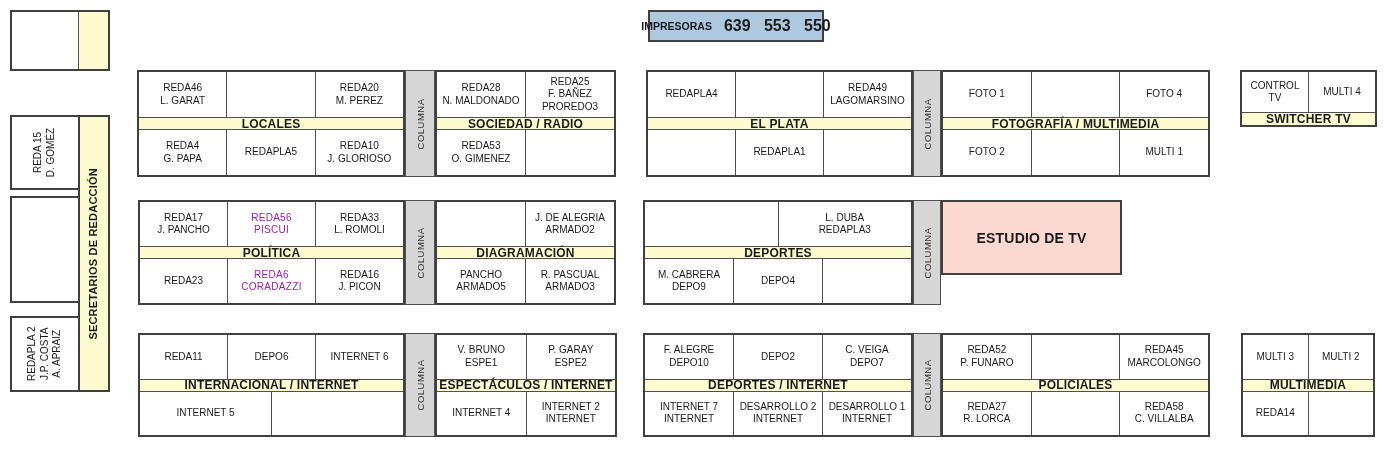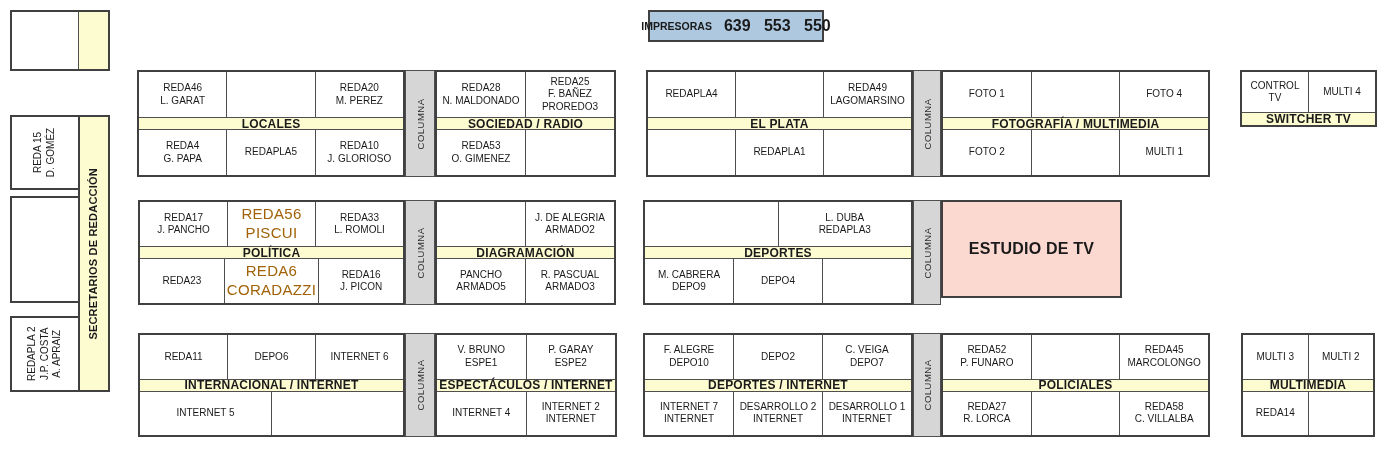--- a/index.html
+++ b/index.html
@@ -12,21 +12,21 @@
     position:absolute;border:2px solid #404040;background:#fff;
     display:flex;flex-direction:column;box-sizing:border-box;
   }
   .g-row{display:flex;flex:1;min-height:0;}
   .cell{
     flex:1;display:flex;align-items:center;justify-content:center;text-align:center;
     font-size:10px;line-height:1.25;white-space:pre-line;
     border-right:1px solid #4f4f4f;box-sizing:border-box;padding:1px 2px;
   }
   .cell:last-child{border-right:none;}
-  .cell.alt{font-size:15px;color:#a16207;letter-spacing:.3px;}
+  .cell.alt{font-size:10px;color:#a21caf;letter-spacing:.3px;}
   .band{
     height:13px;flex:0 0 13px;background:#fdfbd0;
     border-top:1px solid #4f4f4f;border-bottom:1px solid #4f4f4f;
     display:flex;align-items:center;justify-content:center;
     font-size:12px;font-weight:bold;letter-spacing:.2px;box-sizing:border-box;
   }
   .band.bottom{border-bottom:none;}
   
   .columna{
     position:absolute;background:#d6d6d6;border:1px solid #4f4f4f;box-sizing:border-box;
@@ -40,24 +40,24 @@
   
   .printers{
     position:absolute;left:648px;top:10px;width:176px;height:32px;
     background:#aec8e0;border:2px solid #404040;box-sizing:border-box;
     display:flex;flex-direction:row;align-items:center;justify-content:center;
   }
   .printers .p-title{font-size:10.5px;font-weight:bold;line-height:1.2;}
   .printers .p-nums{font-size:16px;font-weight:bold;line-height:1.2;white-space:pre;padding-left:12px;}
   
   .estudio{
-    position:absolute;left:941px;top:200px;width:181px;height:98px;
+    position:absolute;left:941px;top:200px;width:181px;height:75px;
     background:#fcd9d0;border:2px solid #404040;box-sizing:border-box;
     display:flex;align-items:center;justify-content:center;
-    font-size:16px;font-weight:bold;letter-spacing:.2px;
+    font-size:14px;font-weight:bold;letter-spacing:.2px;
   }
   
   .box-topleft{
     position:absolute;left:10px;top:10px;width:100px;height:61px;
     border:2px solid #404040;box-sizing:border-box;display:flex;
   }
   .tl-white{flex:0 0 67px;background:#fff;border-right:1px solid #4f4f4f;box-sizing:border-box;}
   .tl-yellow{flex:1;background:#fdfbd0;}
   
   .secretarios{

